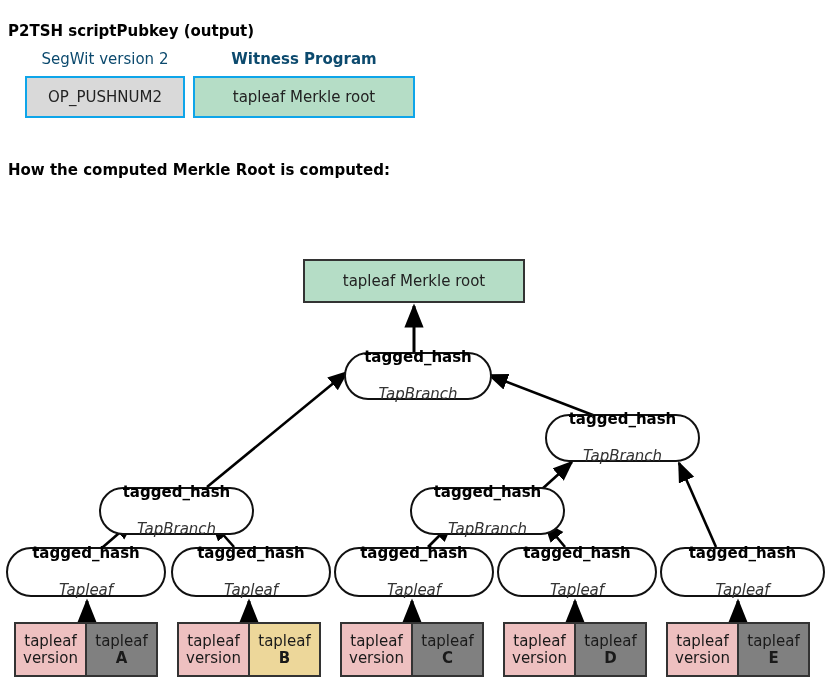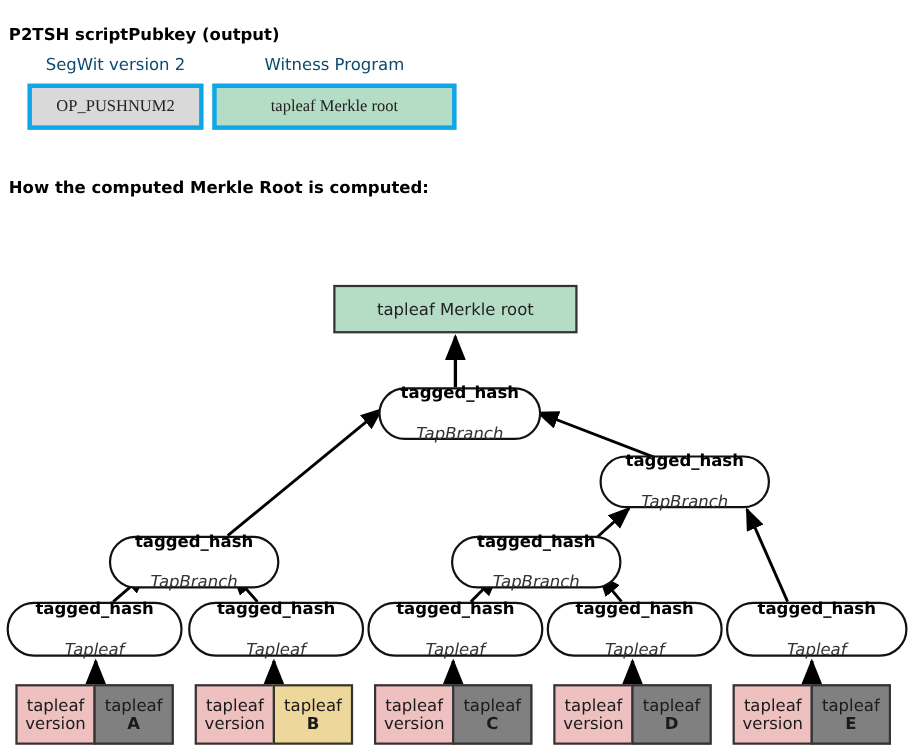--- a/index.html
+++ b/index.html
@@ -13,23 +13,23 @@
   
   .heading{
     font-size:15px;font-weight:bold;color:#000;white-space:nowrap;
   }
 
   
   .field-label{
     font-size:15px;color:#0c4a6e;text-align:center;white-space:nowrap;
   }
   .box{
-    box-sizing:border-box;border:4px solid #0ea5e9;
+    box-sizing:border-box;border:2px solid #0ea5e9;
     display:flex;align-items:center;justify-content:center;
-    font-size:15px;color:#222;white-space:nowrap;font-family:Liberation Serif, serif;
+    font-size:15px;color:#222;white-space:nowrap;
   }
   .box-gray{background:#d9d9d9;}
   .box-green{background:#b5ddc6;}
 
   
   .root-box{
     box-sizing:border-box;border:2px solid #333333;background:#b5ddc6;
     display:flex;align-items:center;justify-content:center;
     font-size:15px;color:#222;white-space:nowrap;
   }
@@ -70,21 +70,21 @@
 </head>
 <body>
 
 <div class="abs heading" style="left:8px;top:7px;margin-top:15px;">P2TSH scriptPubkey (output)</div>
 
 <div class="abs heading" style="left:8px;top:161px;">How the computed Merkle Root is computed:</div>
 
 <div class="abs field-label" style="left:25px;top:50px;width:160px;">SegWit version 2</div>
 <div class="abs box box-gray" style="left:25px;top:76px;width:160px;height:42px;">OP_PUSHNUM2</div>
 
-<div class="abs field-label" style="left:193px;top:50px;width:222px;">Witness Program</div>
+<div class="abs field-label" style="left:193px;top:50px;width:222px;font-weight:bold;">Witness Program</div>
 <div class="abs box box-green" style="left:193px;top:76px;width:222px;height:42px;">tapleaf Merkle root</div>
 
 <svg class="edges" viewBox="0 0 832 679">
   <defs>
     <marker id="ah" markerWidth="9" markerHeight="9" refX="7.2" refY="3.2" orient="auto" markerUnits="strokeWidth">
       <path d="M0,0 L8,3.2 L0,6.4 z" fill="#000000"></path>
     </marker>
   </defs>
 
   <line x1="414" y1="352" x2="414" y2="306" stroke="#000000" stroke-width="3" marker-end="url(#ah)"></line>

